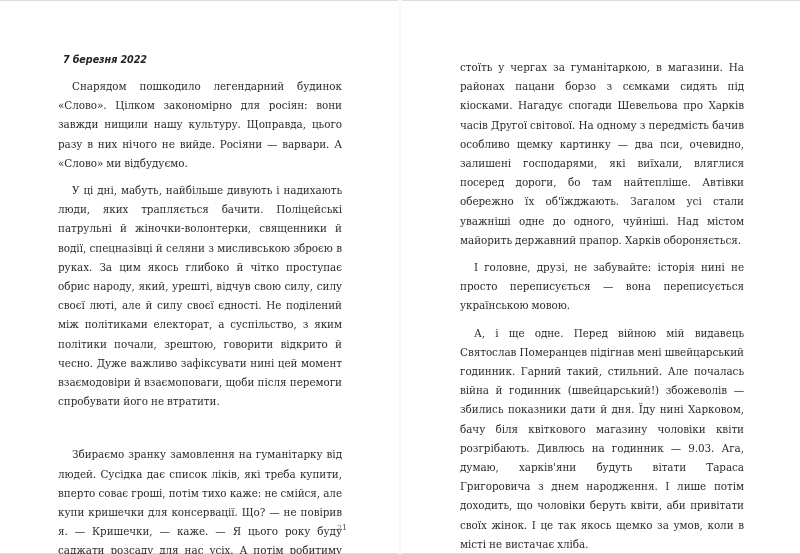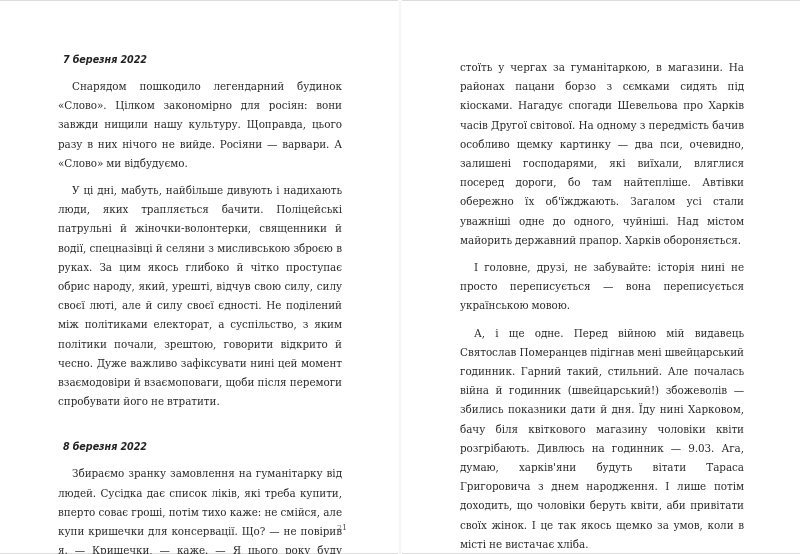--- a/index.html
+++ b/index.html
@@ -62,21 +62,20 @@
 
   <div class="page left">
     <div class="column">
       <section>
         <h3 class="entry-date">7 березня 2022</h3>
         <p class="para">Снарядом пошкодило легендарний будинок «Слово». Цілком закономірно для росіян: вони завжди нищили нашу культуру. Щоправда, цього разу в них нічого не вийде. Росіяни — варвари. А «Слово» ми відбудуємо.</p>
         <p class="para">У ці дні, мабуть, найбільше дивують і надихають люди, яких трапляється бачити. Поліцейські патрульні й жіночки-волонтерки, священники й водії, спецназівці й селяни з мисливською зброєю в руках. За цим якось глибоко й чітко проступає обрис народу, який, урешті, відчув свою силу, силу своєї люті, але й силу своєї єдності. Не поділений між політиками електорат, а суспільство, з яким політики почали, зрештою, говорити відкрито й чесно. Дуже важливо зафіксувати нині цей момент взаємодовіри й взаємоповаги, щоби після перемоги спробувати його не втратити.</p>
       </section>
       <div class="gap"></div>
       <section>
-        <h3 class="entry-date">8 березня 2022</h3>
         <p class="para">Збираємо зранку замовлення на гуманітарку від людей. Сусідка дає список ліків, які треба купити, вперто соває гроші, потім тихо каже: не смійся, але купи кришечки для консервації. Що? — не повірив я. — Кришечки, — каже. — Я цього року буду саджати розсаду для нас усіх. А потім робитиму консервацію. Теж для всіх.</p>
 
       </section>
     </div>
     <div class="page-number">21</div>
   </div>
 
   <div class="page right">
     <div class="column">
       <section>

